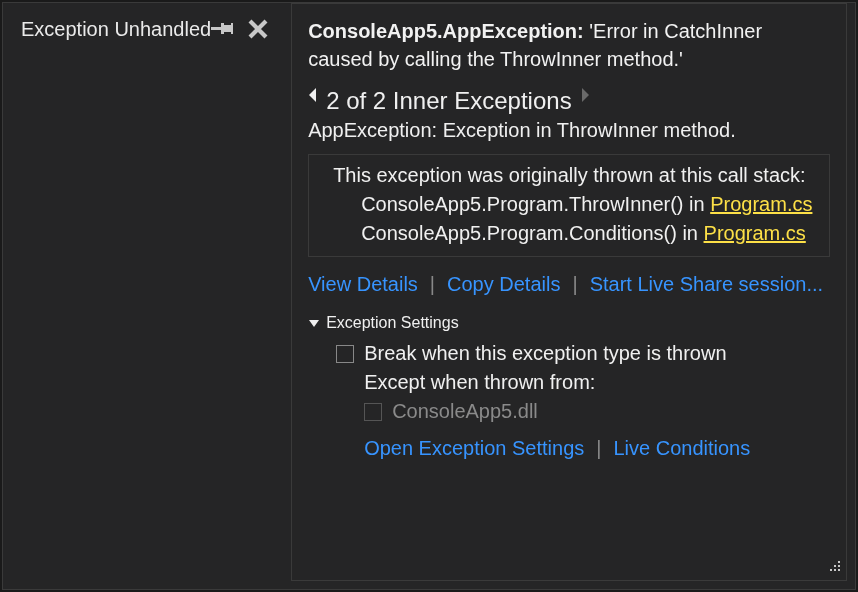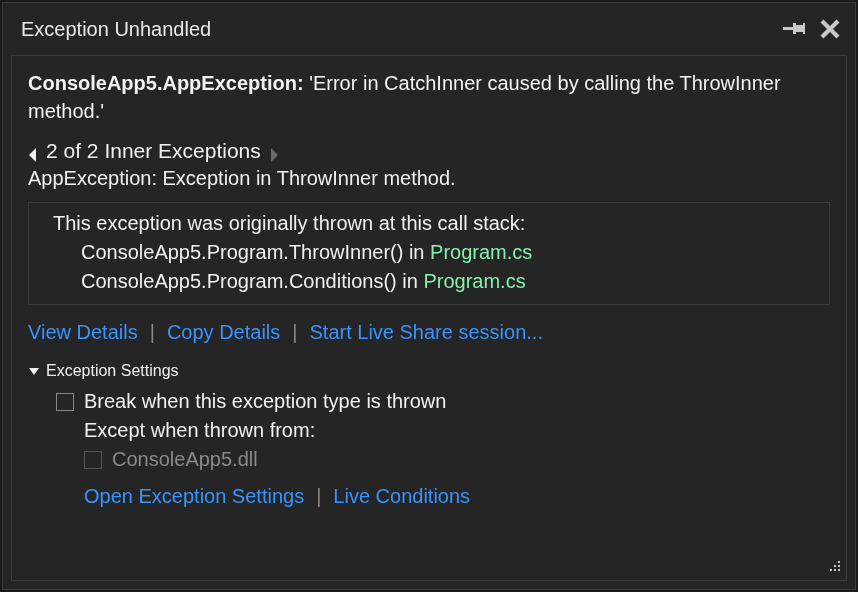--- a/index.html
+++ b/index.html
@@ -12,21 +12,21 @@
     height: 592px;
     overflow: hidden;
   }
   .window {
     border: 1px solid #3a3a3a;
     background: #252526;
     width: 854px;
     height: 588px;
     margin: 2px;
     display: flex;
-    flex-direction: column;
+    flex-direction: row;
     position: relative;
   }
   .titlebar {
     height: 52px;
     display: flex;
     align-items: center;
     padding: 0 14px 0 18px;
     color: #eaeaea;
     font-size: 20px;
     justify-content: space-between;
@@ -47,37 +47,37 @@
   }
   .message {
     font-size: 20px;
     line-height: 1.38;
     color: #f2f2f2;
     margin-bottom: 14px;
   }
   .message .bold { font-weight: 700; }
   .inner-nav {
     display: flex;
-    align-items: flex-end;
+    align-items: flex-start;
     gap: 8px;
-    font-size: 21px;
+    font-size: 24px;
     margin-bottom: 4px;
   }
   .arrow { color:#f0f0f0; display:inline-flex; align-items:center; }
   .arrow.dim { color:#7a7a7a; }
   .inner-text { font-size: 20px; margin-bottom: 12px; }
   .stackbox {
     border: 1px solid #3a3a3a;
     padding: 6px 10px 8px 24px;
     font-size: 20px;
     line-height: 1.45;
     margin-bottom: 16px;
   }
   .stack-line { padding-left: 28px; }
-  a.link { color: #86efac; cursor: pointer; }
+  a.link { color: #fde047; text-decoration: underline; cursor: pointer; }
   .actions {
     display: flex;
     align-items: flex-start;
     gap: 12px;
     font-size: 20px;
     margin-bottom: 18px;
   }
   .actions .action { color:#3794ff; cursor:pointer; }
   .sep { color:#888; font-size:20px; }
   .settings-hdr {

